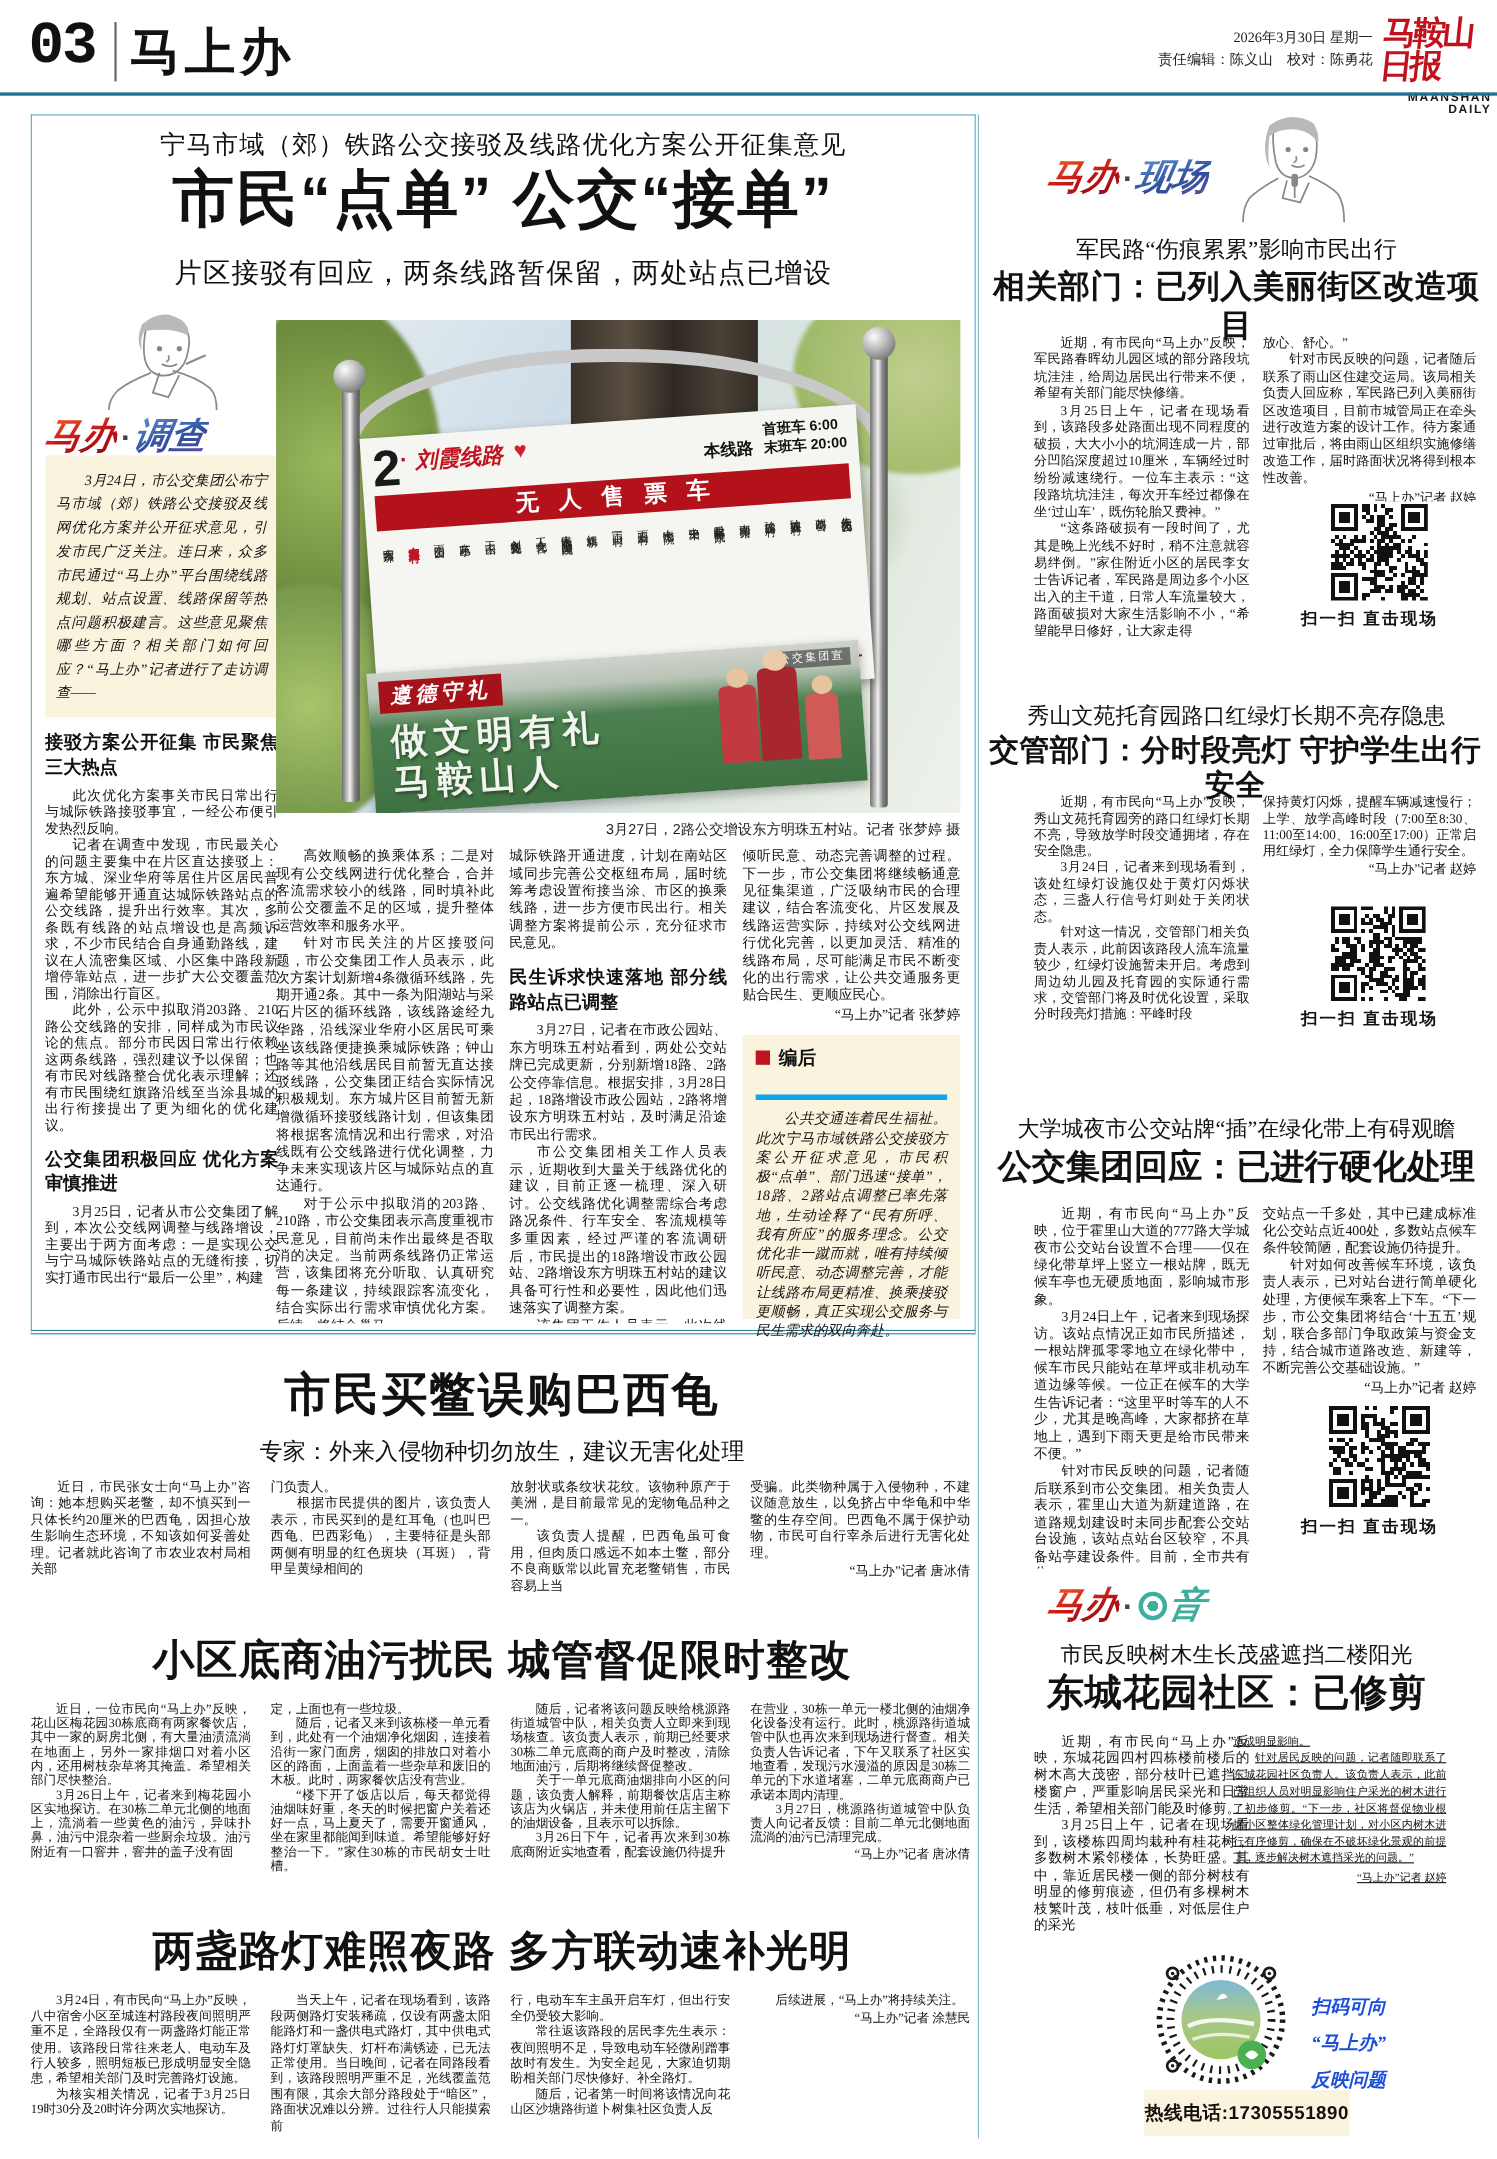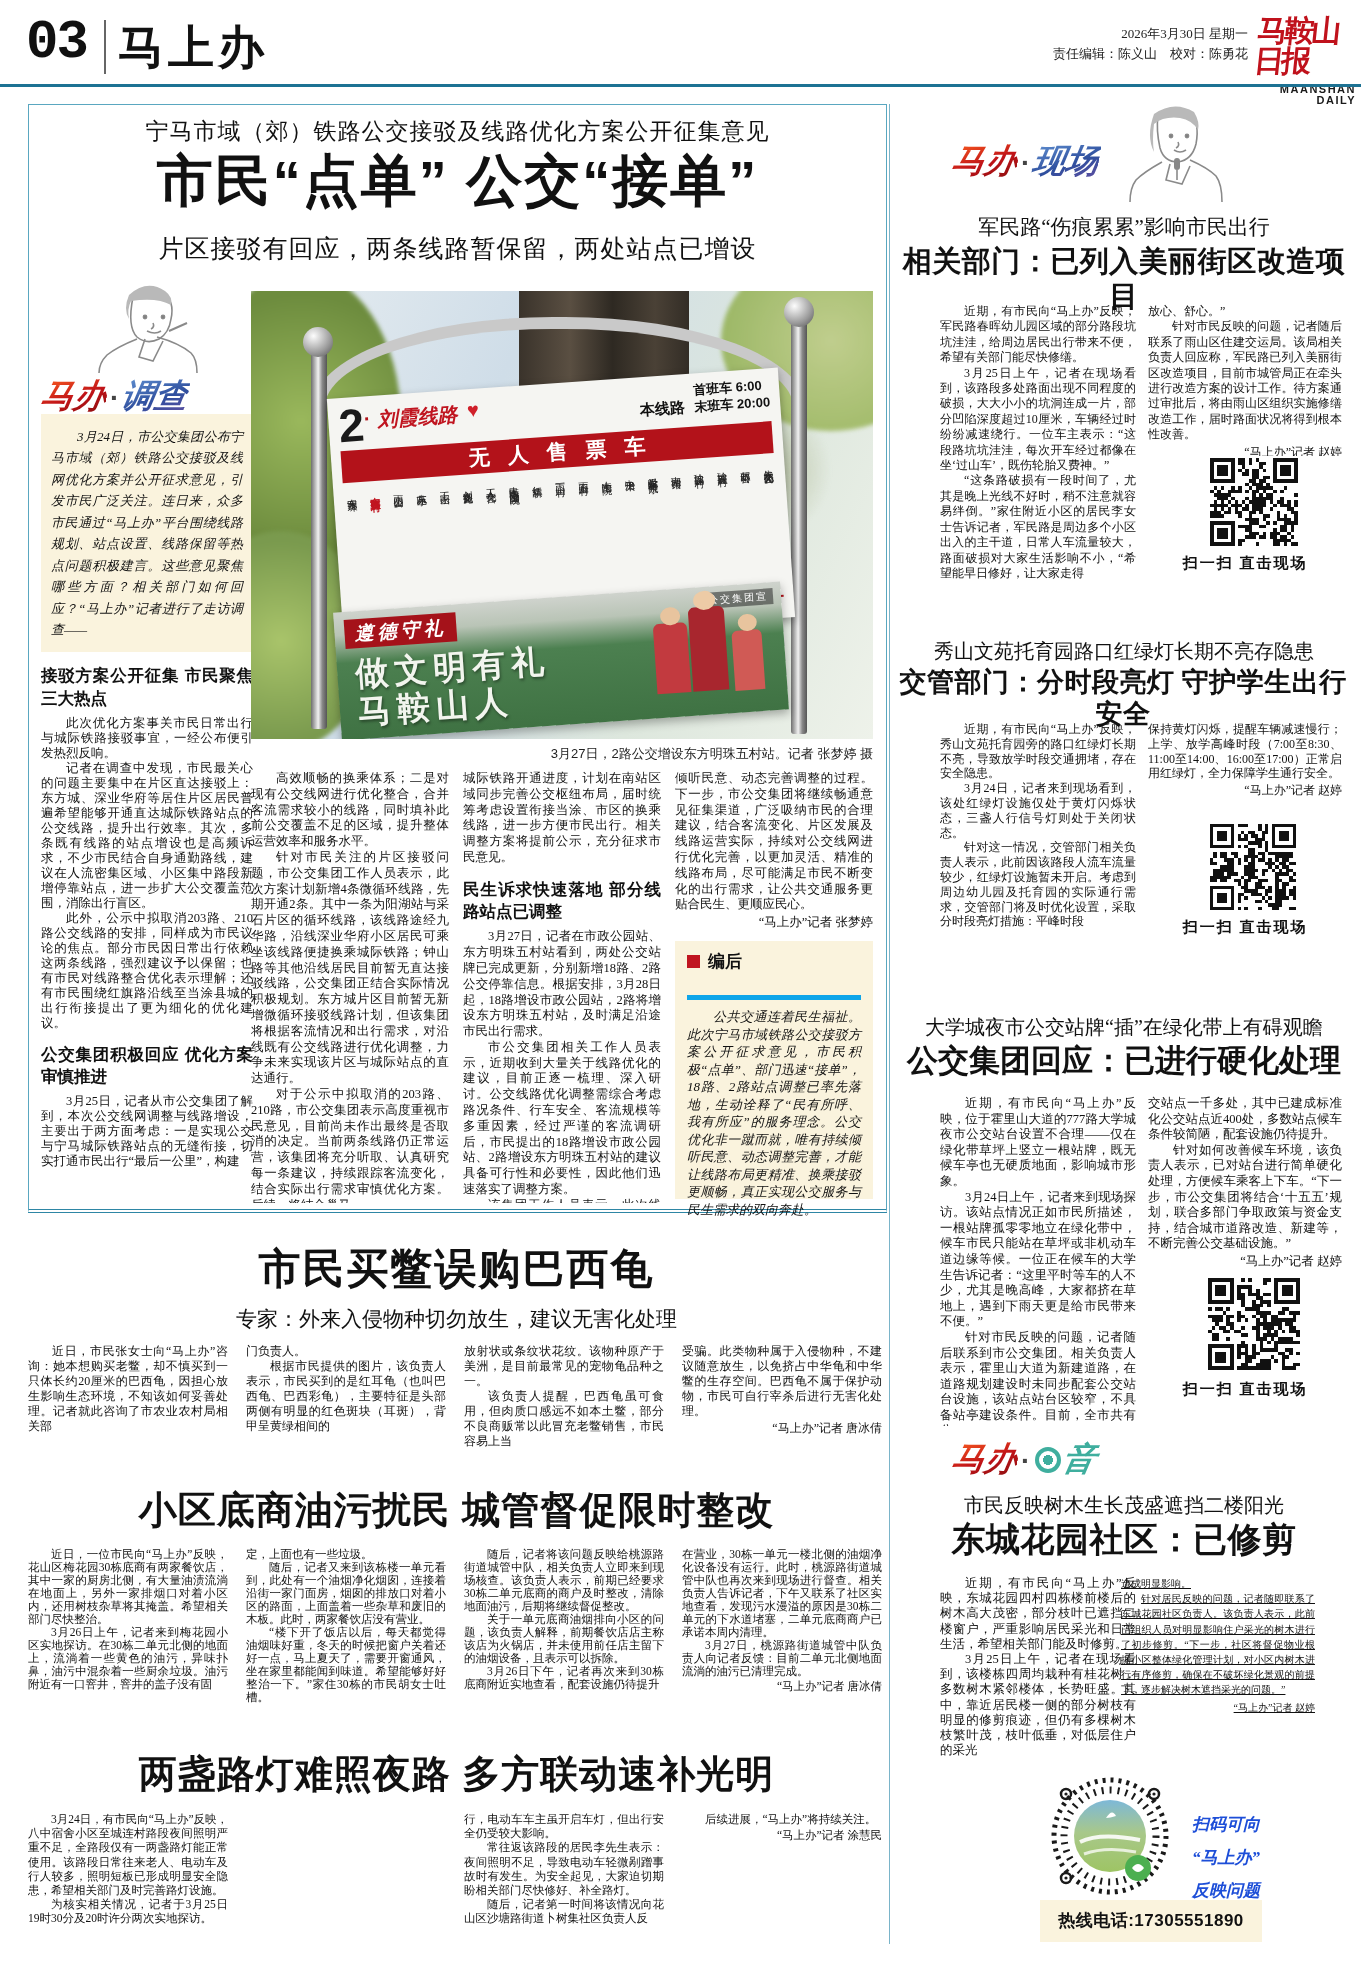--- a/index.html
+++ b/index.html
@@ -1028,21 +1028,21 @@
       <path d="M60 46 q6 -10 10 -2 q-6 2 -10 2z" fill="#fff"></path>
       <circle cx="92" cy="96" r="13" fill="#4caf50"></circle>
       <path d="M86 96 q6 -8 12 0 q-6 8 -12 0z" fill="#fff"></path>
     </svg>
   </div>
   <div class="abs promotext" style="left:1192px;top:1808px;width:130px;">
     <div>扫码可向</div>
     <div>“马上办”</div>
     <div>反映问题</div>
   </div>
-  <div class="abs hotline" style="left:1040px;top:1900px;width:222px;height:42px;">热线电话:17305551890</div>
+  <div class="abs hotline" style="left:1040px;top:1900px;width:187px;height:42px;">热线电话:17305551890</div>
 
   <div class="abs midhead-serif center" style="left:28px;top:1246px;width:857px;">市民买鳖误购巴西龟</div>
   <div class="abs middeck center" style="left:28px;top:1306px;width:857px;">专家：外来入侵物种切勿放生，建议无害化处理</div>
   <div class="abs col jus" style="left:28px;top:1344px;width:200px;height:116px;font-size:12px;line-height:15px;">
     <p class="para">近日，市民张女士向“马上办”咨询：她本想购买老鳖，却不慎买到一只体长约20厘米的巴西龟，因担心放生影响生态环境，不知该如何妥善处理。记者就此咨询了市农业农村局相关部</p>
   </div>
   <div class="abs col jus" style="left:246px;top:1344px;width:200px;height:116px;font-size:12px;line-height:15px;">
     <p class="cont">门负责人。</p>
     <p class="para">根据市民提供的图片，该负责人表示，市民买到的是红耳龟（也叫巴西龟、巴西彩龟），主要特征是头部两侧有明显的红色斑块（耳斑），背甲呈黄绿相间的</p>
   </div>
@@ -1074,20 +1074,23 @@
     <p class="cont">在营业，30栋一单元一楼北侧的油烟净化设备没有运行。此时，桃源路街道城管中队也再次来到现场进行督查。相关负责人告诉记者，下午又联系了社区实地查看，发现污水漫溢的原因是30栋二单元的下水道堵塞，二单元底商商户已承诺本周内清理。</p>
     <p class="para">3月27日，桃源路街道城管中队负责人向记者反馈：目前二单元北侧地面流淌的油污已清理完成。</p>
     <p class="byline">“马上办”记者 唐冰倩</p>
   </div>
 
   <div class="abs midhead-sans center" style="left:28px;top:1754px;width:857px;">两盏路灯难照夜路  多方联动速补光明</div>
   <div class="abs col jus" style="left:28px;top:1812px;width:200px;height:148px;font-size:11.5px;line-height:14.2px;">
     <p class="para">3月24日，有市民向“马上办”反映，八中宿舍小区至城连村路段夜间照明严重不足，全路段仅有一两盏路灯能正常使用。该路段日常往来老人、电动车及行人较多，照明短板已形成明显安全隐患，希望相关部门及时完善路灯设施。</p>
     <p class="para">为核实相关情况，记者于3月25日19时30分及20时许分两次实地探访。</p>
   </div>
+  <div class="abs col jus" style="left:246px;top:1812px;width:200px;height:148px;font-size:11.5px;line-height:14.2px;">
+    <p class="para">当天上午，记者在现场看到，该路段两侧路灯安装稀疏，仅设有两盏太阳能路灯和一盏供电式路灯，其中供电式路灯灯罩缺失、灯杆布满锈迹，已无法正常使用。当日晚间，记者在同路段看到，该路段照明严重不足，光线覆盖范围有限，其余大部分路段处于“暗区”，路面状况难以分辨。过往行人只能摸索前</p>
+  </div>
   <div class="abs col jus" style="left:464px;top:1812px;width:200px;height:148px;font-size:11.5px;line-height:14.2px;">
     <p class="cont">行，电动车车主虽开启车灯，但出行安全仍受较大影响。</p>
     <p class="para">常往返该路段的居民李先生表示：夜间照明不足，导致电动车轻微剐蹭事故时有发生。为安全起见，大家迫切期盼相关部门尽快修好、补全路灯。</p>
     <p class="para">随后，记者第一时间将该情况向花山区沙塘路街道卜树集社区负责人反</p>
   </div>
   <div class="abs col jus" style="left:682px;top:1812px;width:200px;height:148px;font-size:11.5px;line-height:14.2px;">
     <p class="para">后续进展，“马上办”将持续关注。</p>
     <p class="byline">“马上办”记者 涂慧民</p>
   </div>
 

